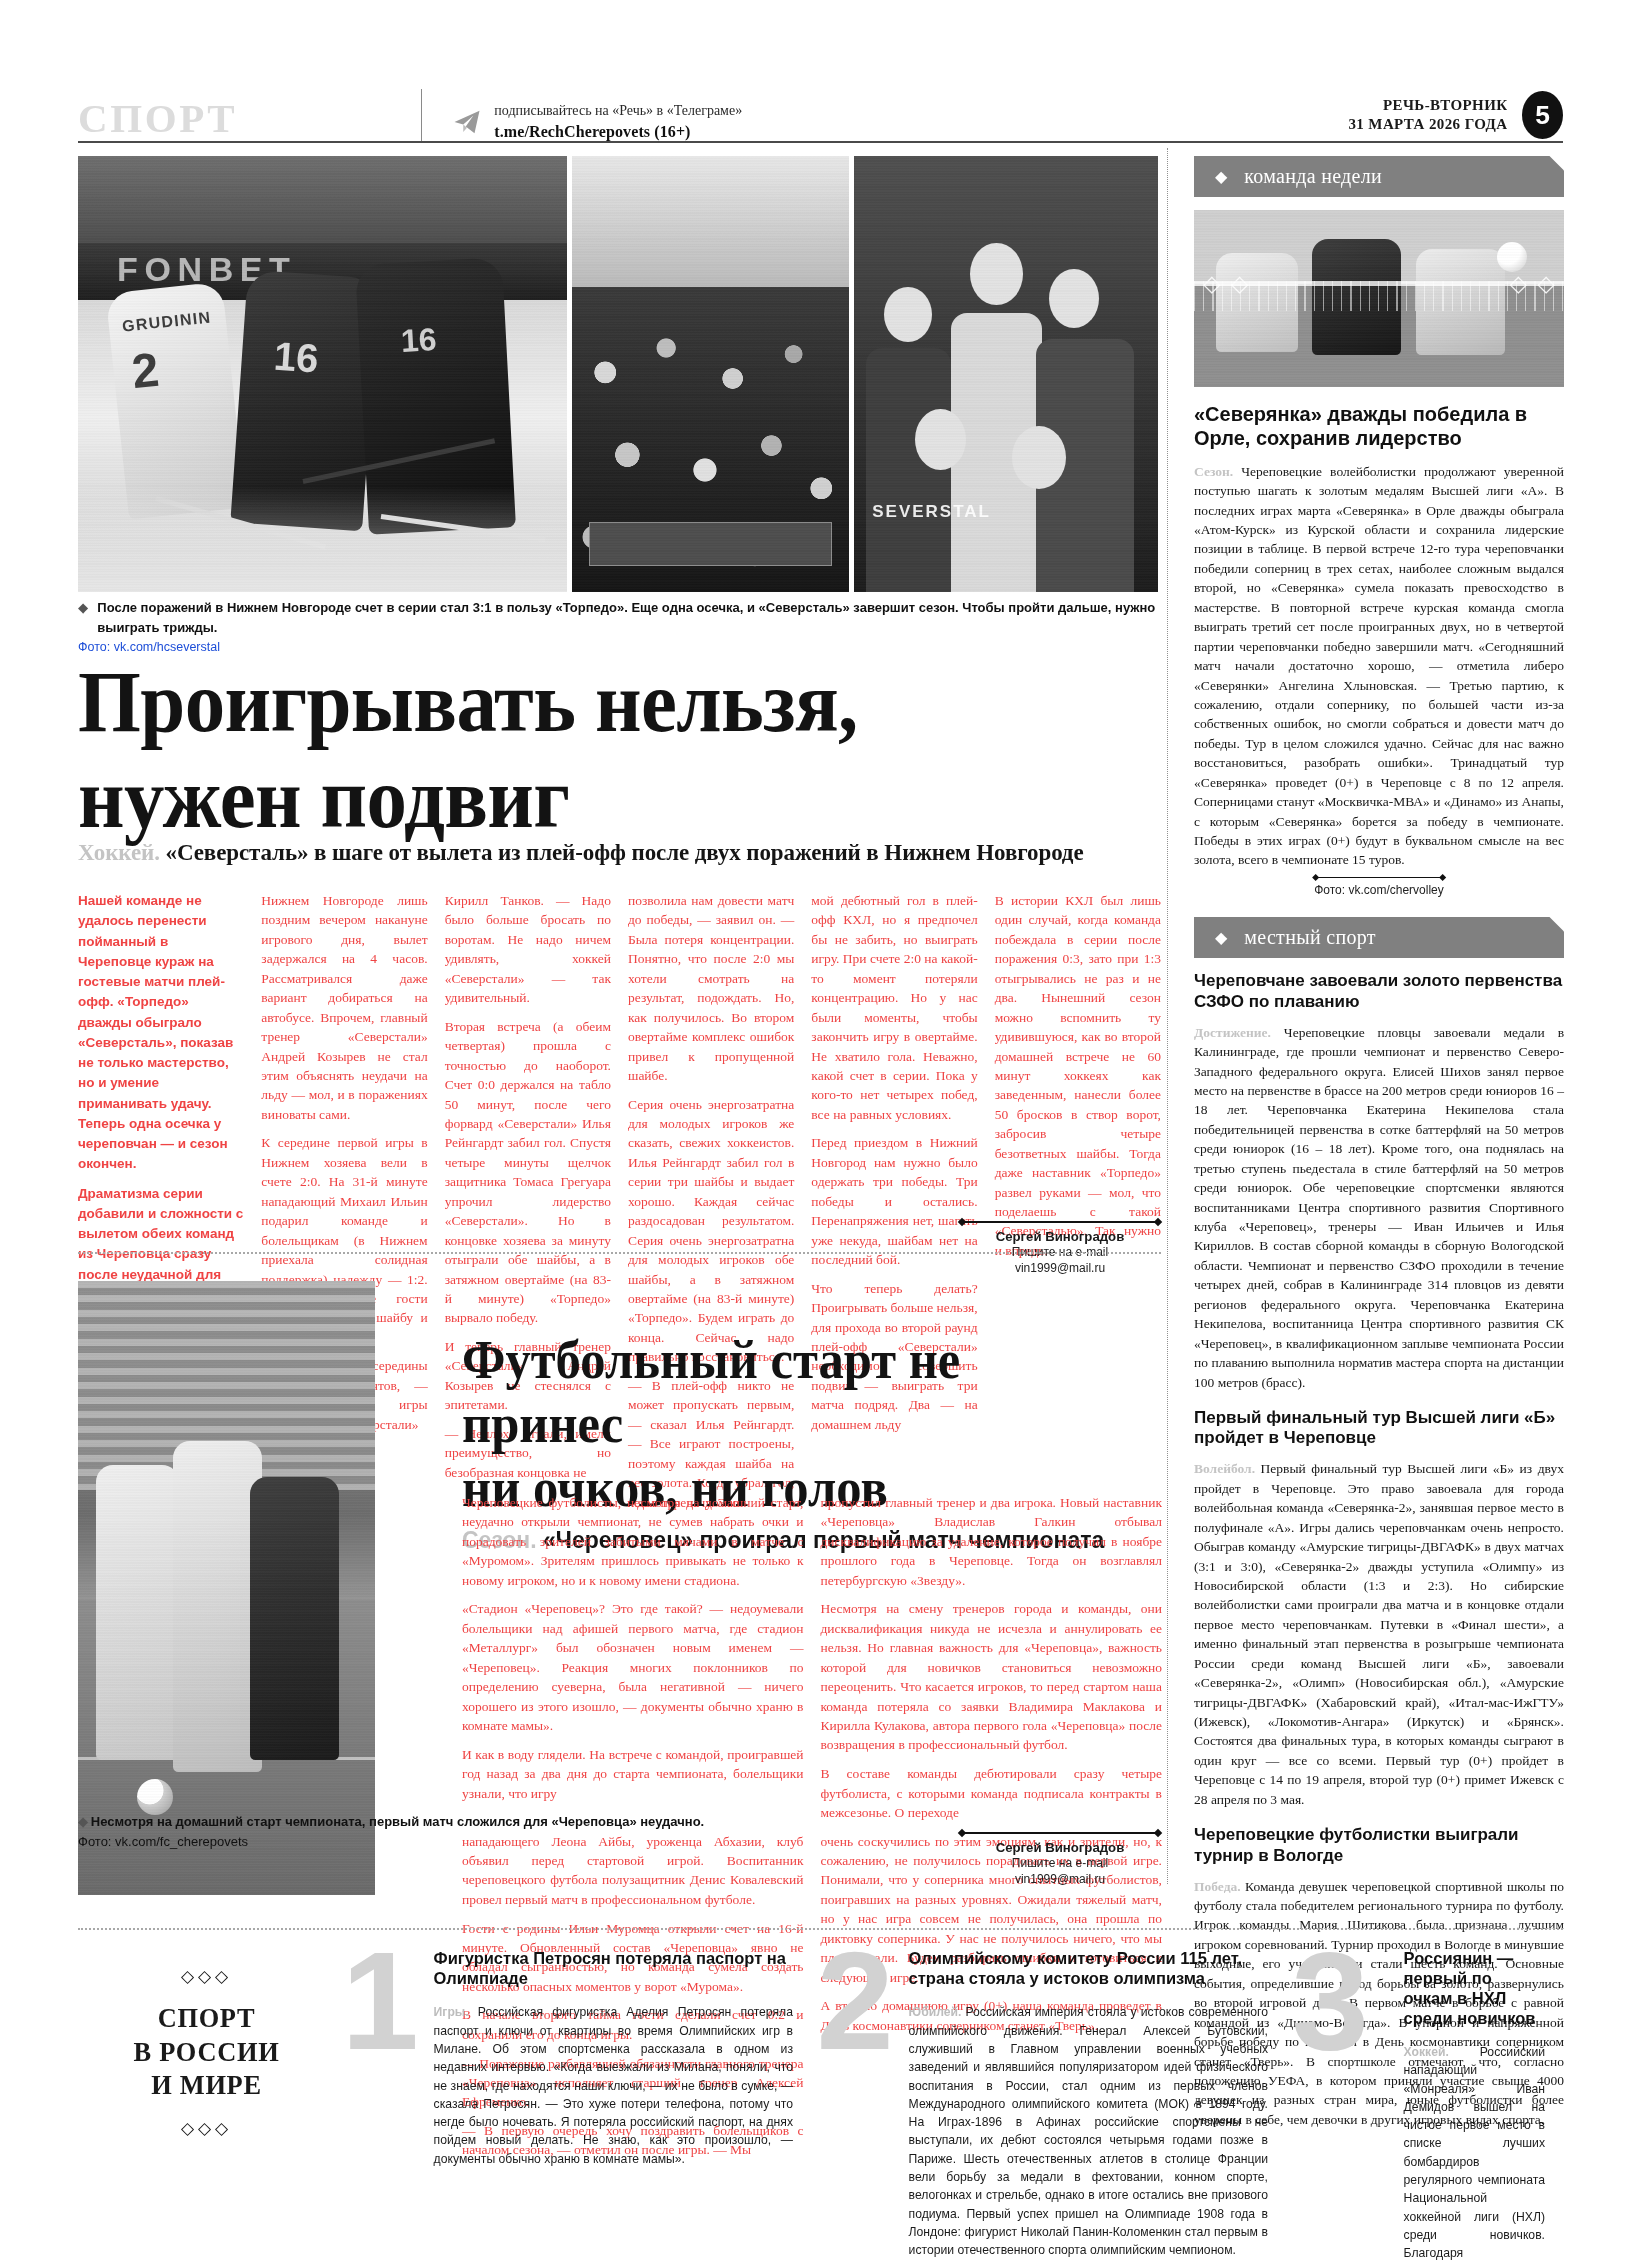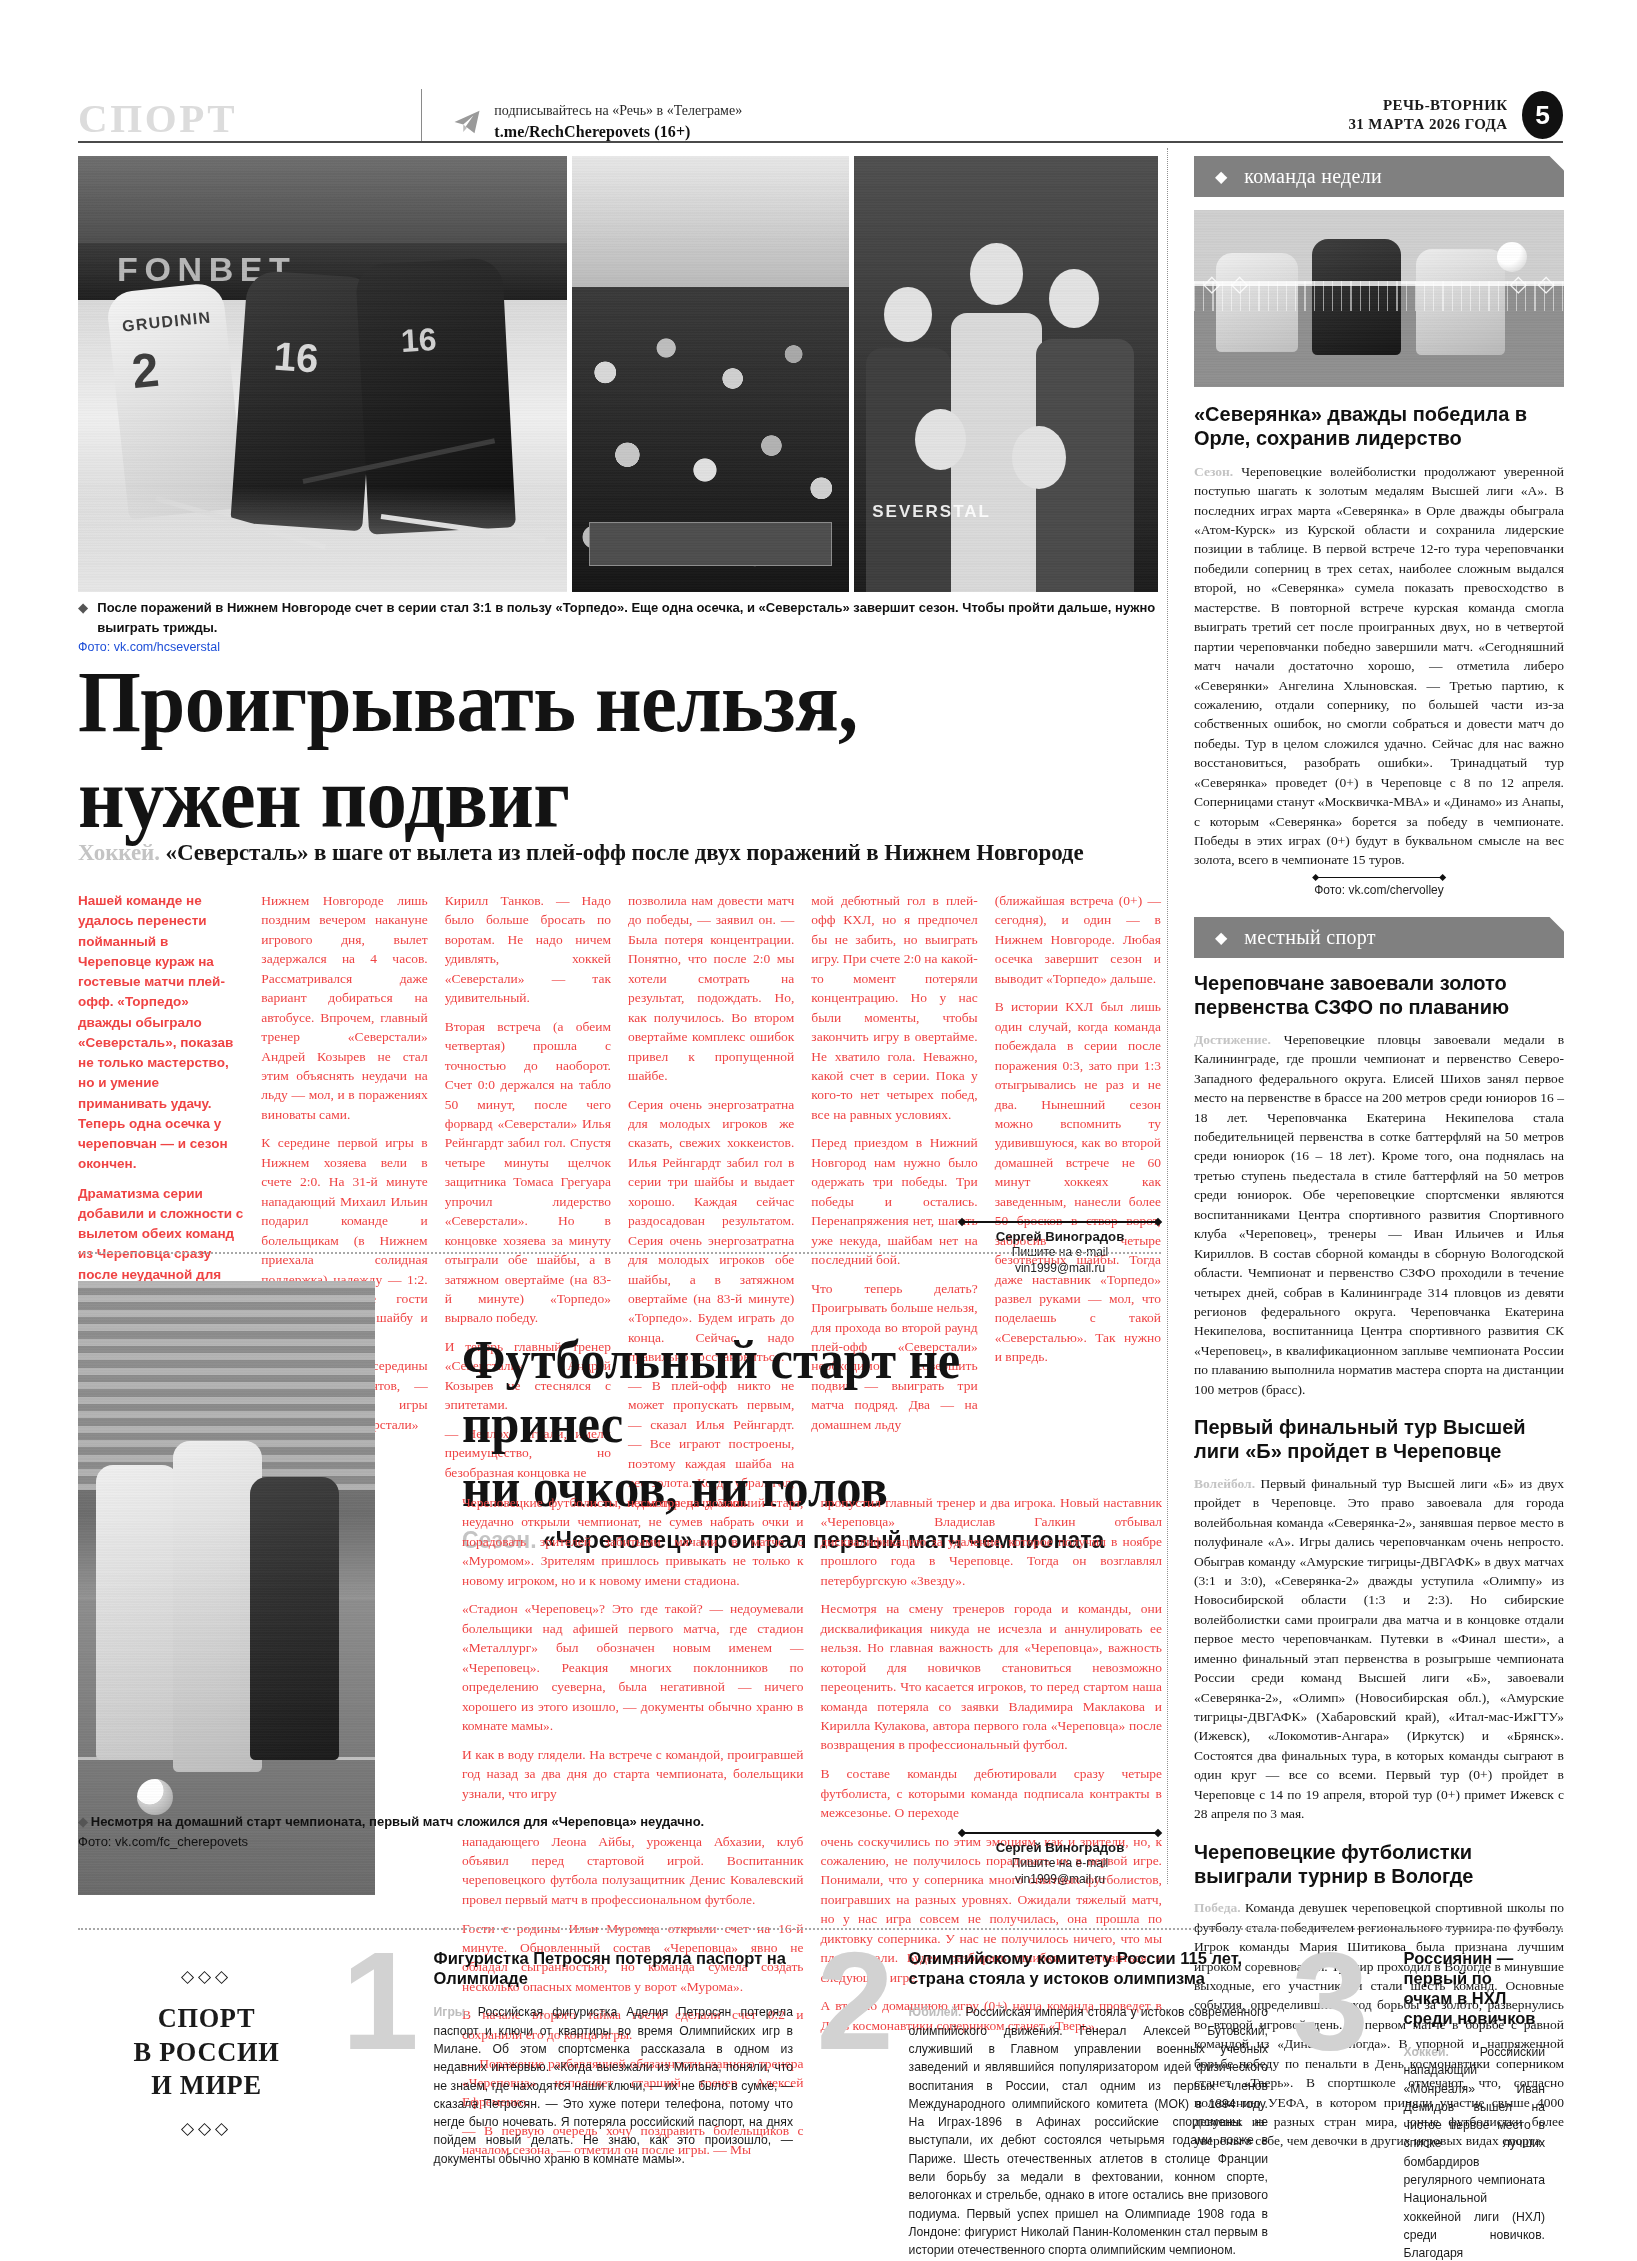--- a/index.html
+++ b/index.html
@@ -242,21 +242,21 @@
     font-size:20px; line-height:1.2; color:#111; margin-bottom:12px;
   }
   .side-body { font-family:"Liberation Serif", serif; font-size:13.5px;
     line-height:1.44; text-align:justify; color:#171717; }
   .credit-rule { display:flex; align-items:center; justify-content:center; gap:0; margin:5.3px auto 2.6px; width:132px; }
   .credit-rule .dot { width:5.3px; height:5.3px; background:#111; transform:rotate(45deg); }
   .credit-rule .bar { height:1.3px; background:#111; flex:1; }
   .side-credit { text-align:center; font-family:"Liberation Sans", sans-serif; font-size:12px; color:#222; }
 
   .side-hl2 { font-family:"Liberation Sans", sans-serif; font-weight:700;
-    font-size:20px; line-height:1.2; color:#111; margin:16px 0 10.6px; }
+    font-size:17px; line-height:1.2; color:#111; margin:16px 0 10.6px; }
 
   
   .bottom { position:absolute; left:78px; top:1944px; width:1485px; height:277px;
      display:grid; grid-template-columns:257px 475px 475px 277px; column-gap:0; }
   .bstrip-title { text-align:center; padding-top:22.4px; }
   .dias { font-size:17px; letter-spacing:4px; color:#111; }
   .bstrip-title .t {
      font-family:"Liberation Serif", serif; font-weight:700; font-size:26.4px;
      line-height:1.28; margin:14.5px 0 14.5px; letter-spacing:0.7px;
   }
@@ -380,21 +380,20 @@
         <p>позволила нам довести матч до победы, — заявил он. — Была потеря концентрации. Понятно, что после 2:0 мы хотели смотрать на результат, подождать. Но, как получилось. Во втором овертайме комплекс ошибок привел к пропущенной шайбе.</p>
         <p>Серия очень энергозатратна для молодых игроков же сказать, свежих хоккеистов. Илья Рейнгардт забил гол в серии три шайбы и выдает хорошо. Каждая сейчас раздосадован результатом. Серия очень энергозатратна для молодых игроков обе шайбы, а в затяжном овертайме (на 83-й минуте) «Торпедо». Будем играть до конца. Сейчас надо правильно восстановиться.</p>
         <p>— В плей-офф никто не может пропускать первым, — сказал Илья Рейнгардт. — Все играют построены, поэтому каждая шайба на вес золота. Когда убрал гол, ждал передачу. Это</p>
       </div>
     <div class="col">
         <p>мой дебютный гол в плей-офф КХЛ, но я предпочел бы не забить, но выиграть игру. При счете 2:0 на какой-то момент потеряли концентрацию. Но у нас были моменты, чтобы закончить игру в овертайме. Не хватило гола. Неважно, какой счет в серии. Пока у кого-то нет четырех побед, все на равных условиях.</p>
         <p>Перед приездом в Нижний Новгород нам нужно было одержать три победы. Три победы и остались. Перенапряжения нет, шагать уже некуда, шайбам нет на последний бой.</p>
         <p>Что теперь делать? Проигрывать больше нельзя, для прохода во второй раунд плей-офф «Северстали» необходимо совершить подвиг — выиграть три матча подряд. Два — на домашнем льду</p>
       </div>
     <div class="col">
-        <p>(ближайшая встреча (0+) — сегодня), и один — в Нижнем Новгороде. Любая осечка завершит сезон и выводит «Торпедо» дальше.</p>
         <p>В истории КХЛ был лишь один случай, когда команда побеждала в серии после поражения 0:3, зато при 1:3 отыгрывались не раз и не два. Нынешний сезон можно вспомнить ту удивившуюся, как во второй домашней встрече не 60 минут хоккеях как заведенным, нанесли более 50 бросков в створ ворот, забросив четыре безответных шайбы. Тогда даже наставник «Торпедо» развел руками — мол, что поделаешь с такой «Северсталью». Так нужно и впредь.</p>
       </div>
   </div>
 
   <div class="sig">
     <div class="sig-rule">
         <span class="dot"></span>
         <span class="bar"></span>
         <span class="dot"></span>
       </div>

